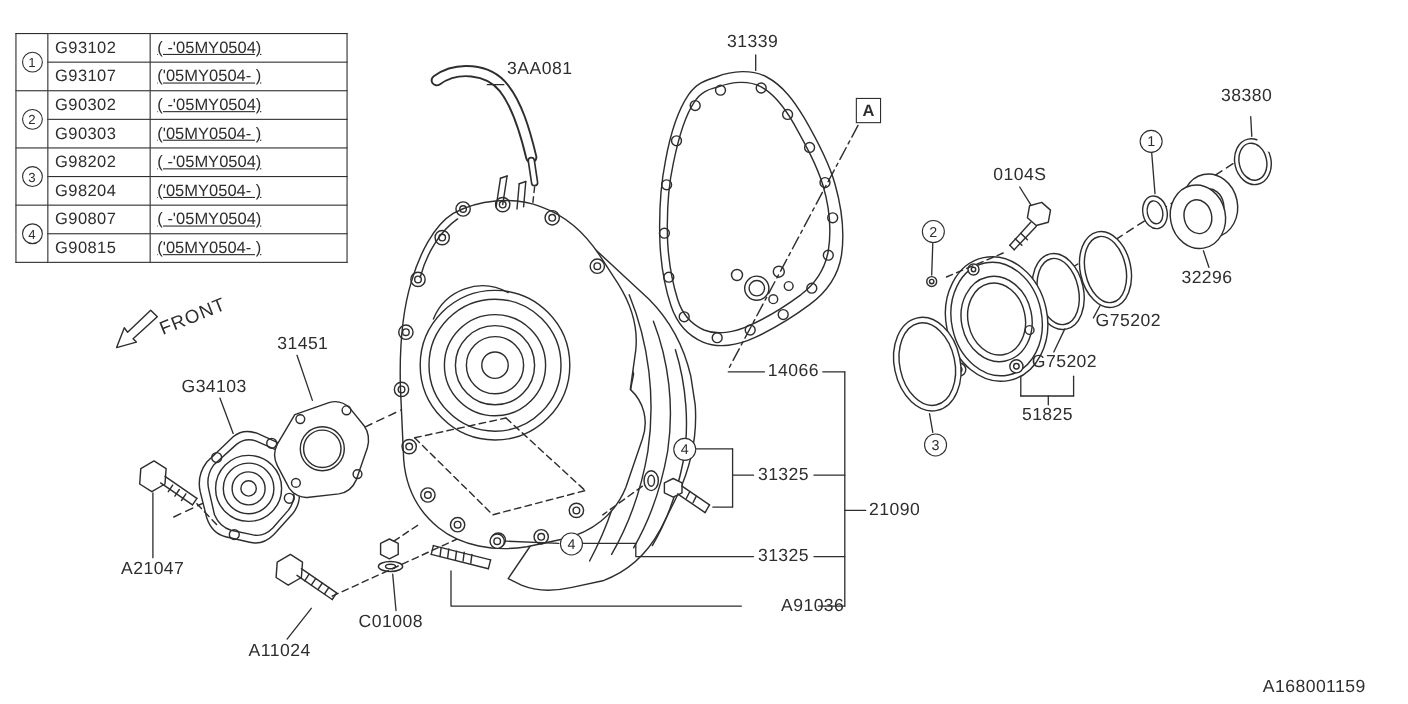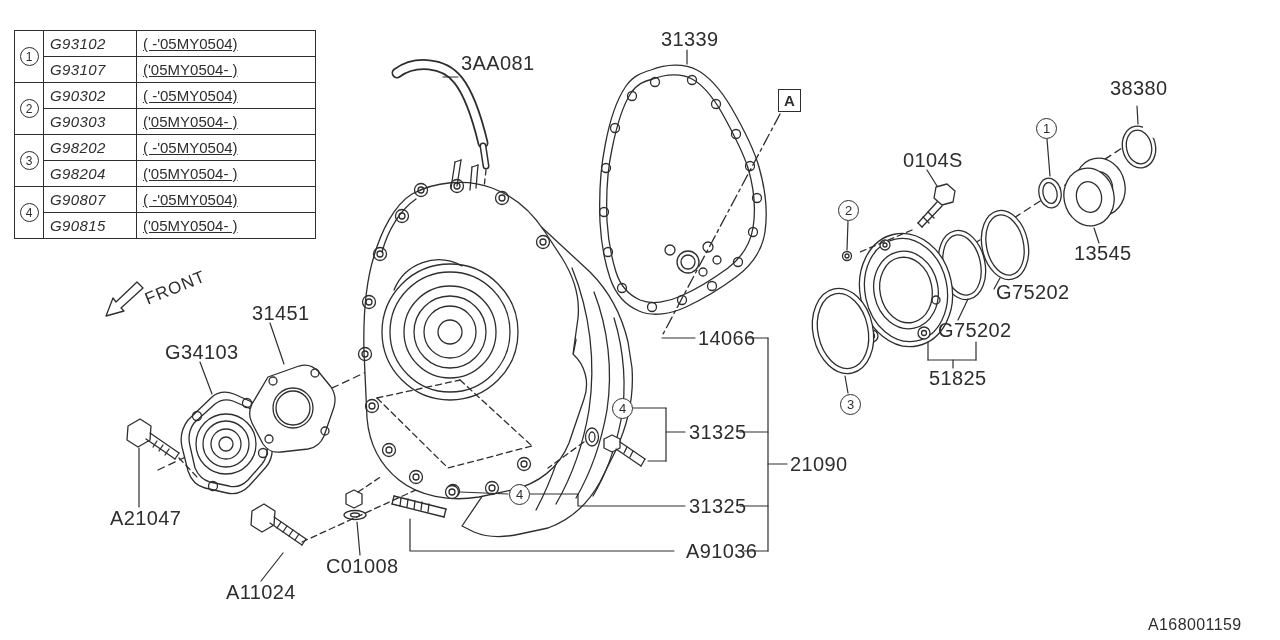--- a/index.html
+++ b/index.html
@@ -1,30 +1,30 @@
 <!DOCTYPE html>
 <html><head>
 <meta charset="utf-8">
 <style>
   html,body{margin:0;padding:0;background:#fff;}
   .canvas{position:relative;width:1280px;height:640px;background:#fff;
           font-family:"Liberation Sans",sans-serif;color:#2e2e2e;overflow:hidden;}
   #art{position:absolute;left:0;top:0;}
-  .lbl{position:absolute;font-size:20px;letter-spacing:.4px;white-space:nowrap;line-height:16px;}
+  .lbl{position:absolute;font-size:16px;letter-spacing:.4px;white-space:nowrap;line-height:16px;}
   .callout{position:absolute;width:21px;height:21px;border:1.5px solid #2e2e2e;border-radius:50%;
            display:flex;align-items:center;justify-content:center;font-size:13px;background:#fff;box-sizing:border-box;}
   .abox{position:absolute;width:23px;height:23px;border:1.6px solid #2e2e2e;display:flex;align-items:center;
         justify-content:center;font-size:15px;font-weight:bold;background:#fff;box-sizing:border-box;}
   .front-label{position:absolute;font-size:17px;letter-spacing:1px;transform:rotate(-22deg);
                transform-origin:left center;white-space:nowrap;}
   .diagram-id{position:absolute;font-size:16px;letter-spacing:.4px;}
   table.parts{position:absolute;left:14px;top:30px;border-collapse:collapse;background:#fff;}
   table.parts td{border:1.4px solid #2e2e2e;font-size:15px;height:25px;padding:0 6px;white-space:nowrap;}
   table.parts td.num{width:22px;padding:0 3px;}
-  table.parts td.code{width:80px;letter-spacing:.4px;font-style:italic;}
+  table.parts td.code{width:80px;letter-spacing:.4px;}
   table.parts td.range{width:166px;letter-spacing:0;text-decoration:underline;}
   .callout-s{width:19px;height:19px;border:1.3px solid #2e2e2e;border-radius:50%;display:flex;
              align-items:center;justify-content:center;font-size:12px;margin:auto;box-sizing:border-box;background:#fff;}
 </style>
 </head>
 <body>
 
 <div class="canvas">
 
 <svg id="art" width="1280" height="640" viewBox="0 0 1280 640">
@@ -353,34 +353,34 @@
       <td class="code">G90815</td>
       <td class="range">('05MY0504- )</td>
     </tr>
   </tbody>
 </table>
 
 <div class="lbl" style="left:461px;top:55px">3AA081</div>
 <div class="lbl" style="left:661px;top:31px">31339</div>
 <div class="lbl" style="left:903px;top:152px">0104S</div>
 <div class="lbl" style="left:1110px;top:80px">38380</div>
-<div class="lbl" style="left:1074px;top:245px">13545</div>
+<div class="lbl" style="left:1074px;top:245px">32296</div>
 <div class="lbl" style="left:996px;top:284px">G75202</div>
 <div class="lbl" style="left:938px;top:322px">G75202</div>
 <div class="lbl" style="left:929px;top:370px">51825</div>
 <div class="lbl" style="left:698px;top:330px">14066</div>
 <div class="lbl" style="left:252px;top:305px">31451</div>
 <div class="lbl" style="left:165px;top:344px">G34103</div>
 <div class="lbl" style="left:110px;top:510px">A21047</div>
 <div class="lbl" style="left:226px;top:584px">A11024</div>
 <div class="lbl" style="left:326px;top:558px">C01008</div>
 <div class="lbl" style="left:689px;top:424px">31325</div>
 <div class="lbl" style="left:689px;top:498px">31325</div>
 <div class="lbl" style="left:790px;top:456px">21090</div>
-<div class="lbl" style="left:686px;top:543px">A91036</div>
+<div class="lbl" style="left:710px;top:543px">A91036</div>
 
 <div class="callout" style="left:1036px;top:118px">1</div>
 <div class="callout" style="left:838px;top:200px">2</div>
 <div class="callout" style="left:840px;top:394px">3</div>
 <div class="callout" style="left:612px;top:398px">4</div>
 <div class="callout" style="left:509px;top:484px">4</div>
 
 <div class="abox" style="left:778px;top:89px">A</div>
 
 <div class="front-label" style="left:146px;top:290px">FRONT</div>

